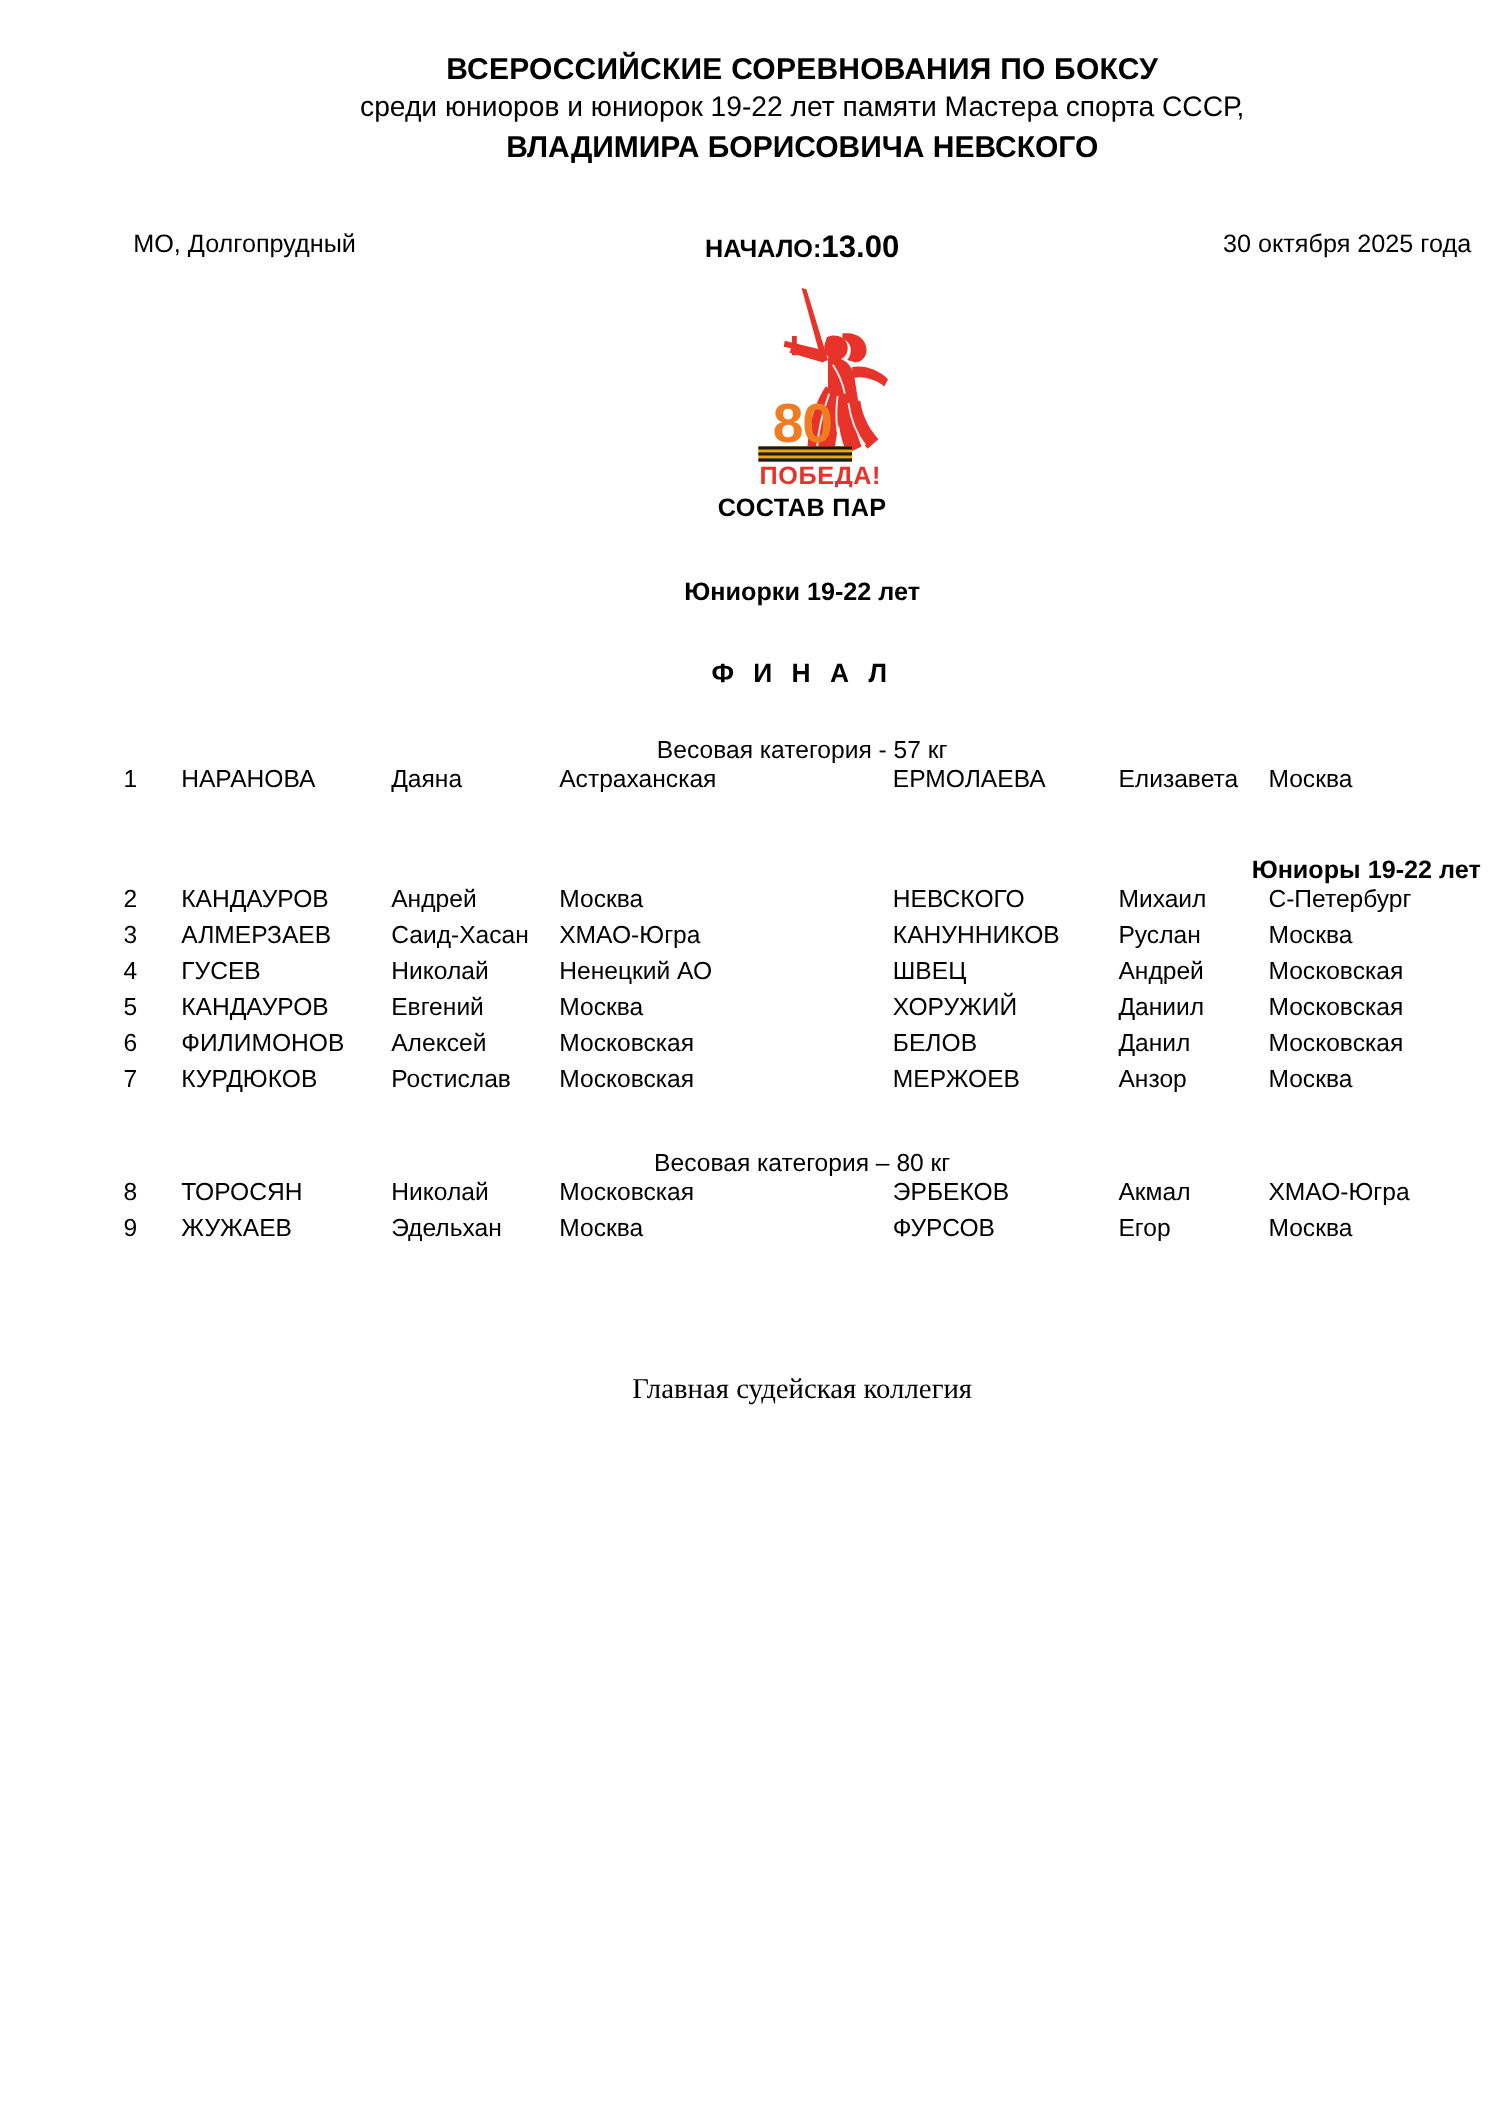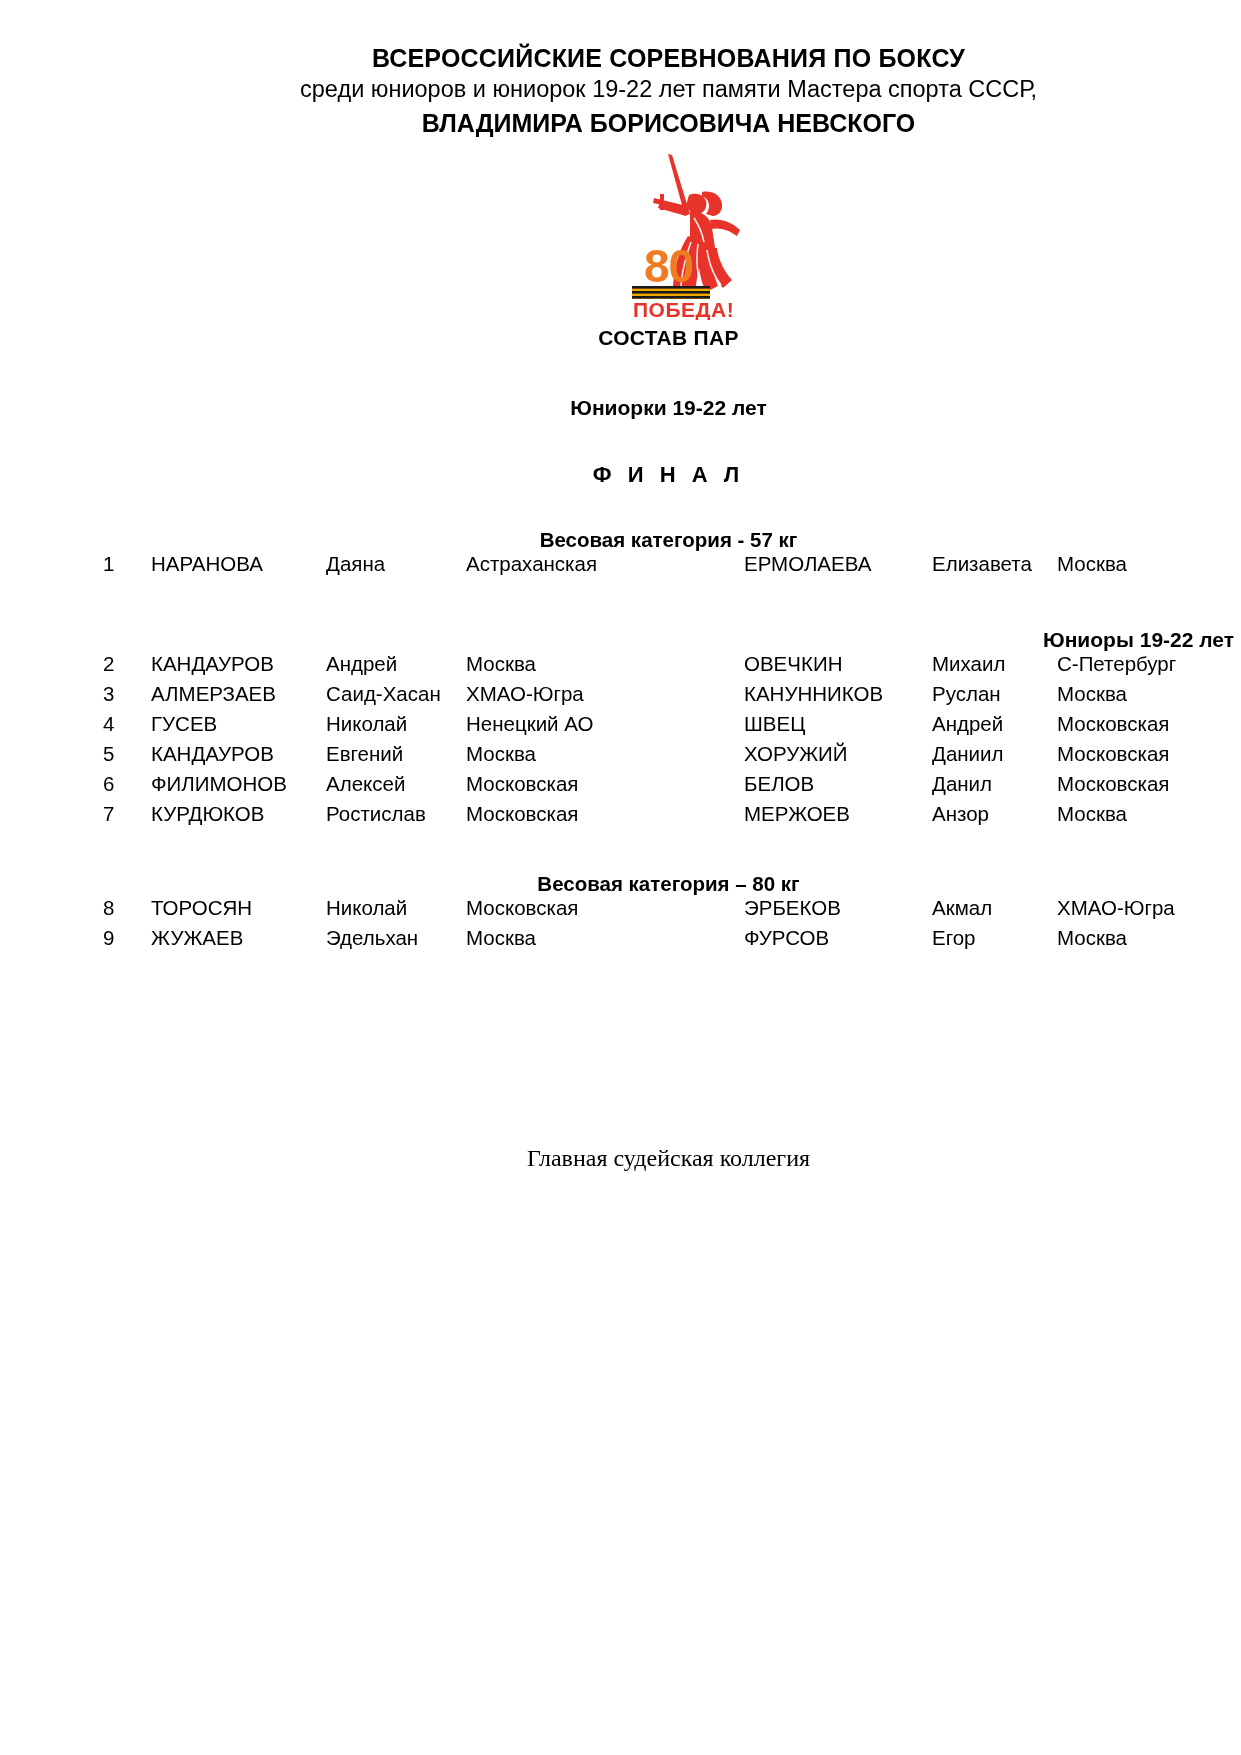--- a/index.html
+++ b/index.html
@@ -114,21 +114,21 @@
   }
   .group-title-inline {
     text-align: right;
     font-size: 21px;
     font-weight: bold;
     margin-top: 46px;
   }
   .weight-cat {
     text-align: center;
     font-size: 20.5px;
-    font-weight: bold;
+    font-weight: normal;
     margin-top: 2px;
   }
   .weight-cat.spaced { margin-top: 40px; }
   .cat-block-first { margin-top: 40px; }
 
   
   table.bouts {
     width: 100%;
     border-collapse: collapse;
     font-size: 20.5px;
@@ -164,20 +164,27 @@
 <body>
 
 <div class="page">
 
   <div class="header-block">
     <div class="title-main">ВСЕРОССИЙСКИЕ СОРЕВНОВАНИЯ ПО БОКСУ</div>
     <div class="title-sub">среди юниоров и юниорок 19-22 лет памяти Мастера спорта СССР,</div>
     <div class="title-name">ВЛАДИМИРА БОРИСОВИЧА НЕВСКОГО</div>
   </div>
 
+  <div class="info-row">
+    <div class="info-city">МО, Долгопрудный</div>
+    <div class="info-start">
+      <span class="lbl">НАЧАЛО:</span><span class="val">13.00</span>
+    </div>
+    <div class="info-date">30 октября 2025 года</div>
+  </div>
 
   <div class="logo-wrap">
     <div class="logo">
       <svg width="150" height="170" viewBox="0 0 150 170" xmlns="http://www.w3.org/2000/svg">
 
         <g fill="#e8332a">
 
           <path d="M74 4 L78 5 L96 64 L91 66 Z"></path>
 
           <path d="M60 48 L93 56 L92 60 L59 53 Z"></path>
@@ -246,21 +253,21 @@
   <div class="group-title-inline">Юниоры 19-22 лет</div>
 
   <div>
     <table class="bouts">
       <tbody>
         <tr>
           <td class="c-num">2</td>
           <td class="c-ln1">КАНДАУРОВ</td>
           <td class="c-fn1">Андрей</td>
           <td class="c-reg1">Москва</td>
-          <td class="c-ln2">ОВЕЧКИН</td>
+          <td class="c-ln2">НЕВСКОГО</td>
           <td class="c-fn2">Михаил</td>
           <td class="c-reg2">С-Петербург</td>
         </tr>
         <tr>
           <td class="c-num">3</td>
           <td class="c-ln1">АЛМЕРЗАЕВ</td>
           <td class="c-fn1">Саид-Хасан</td>
           <td class="c-reg1">ХМАО-Югра</td>
           <td class="c-ln2">КАНУННИКОВ</td>
           <td class="c-fn2">Руслан</td>

